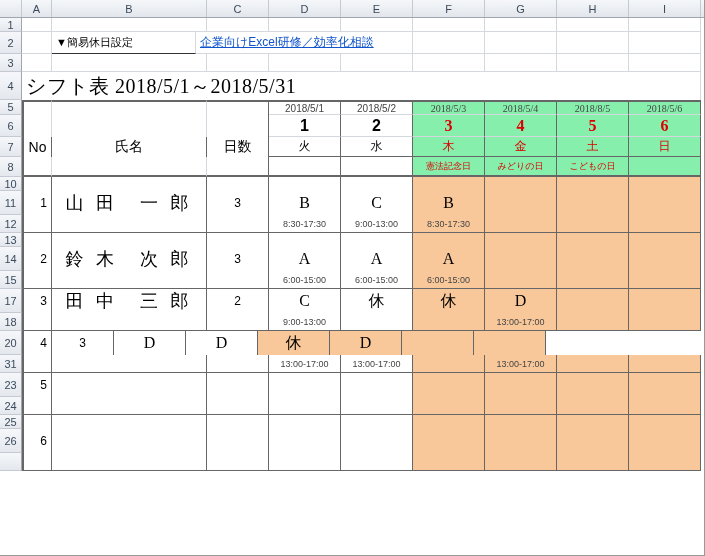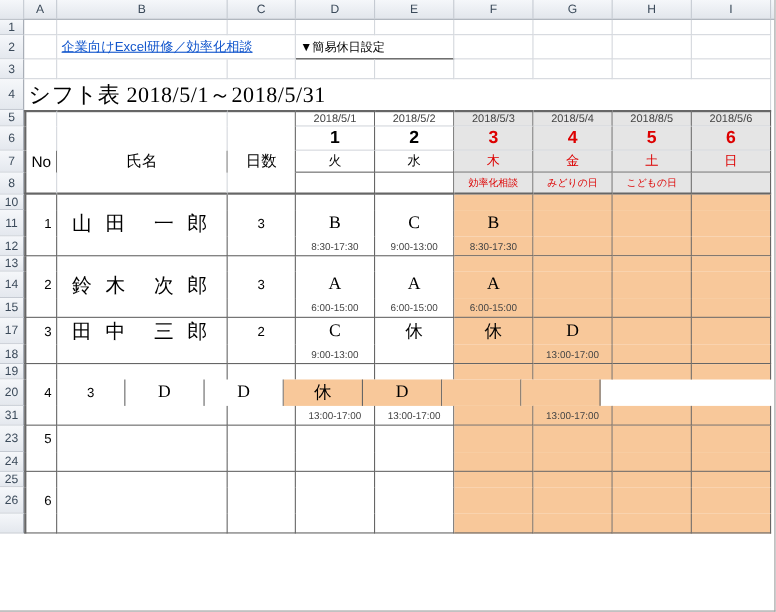--- a/index.html
+++ b/index.html
@@ -64,21 +64,21 @@
   .wA { width: 30px; }
   .wB { width: 155px; }
   .wC { width: 62px; }
   .wD, .wE, .wF, .wG, .wH, .wI { width: 72px; }
   .link { color: #1155cc; text-decoration: underline; cursor: pointer; }
   .title { font-size: 20px; font-family: "MS Mincho", serif; letter-spacing: 0.5px; }
   .datehdr { height: 15px; font-size: 10px; color: #444; justify-content: center; border-top: 2px solid #666; border-right: 1px solid #666; background: #fff; }
   .daynum { height: 22px; font-size: 16px; font-weight: bold; justify-content: center; border-right: 1px solid #666; }
   .dayw { height: 20px; font-size: 12px; justify-content: center; border-right: 1px solid #666; border-bottom: 1px solid #666; }
   .holname { height: 20px; font-size: 9px; color: #d00; justify-content: center; border-right: 1px solid #666; border-bottom: 2px solid #666; }
-  .hol { background: #e5e5e5; }
+  .hol { background: #86efac; font-family: Liberation Serif, serif; }
   .red { color: #d00; }
   .thickB { border-bottom: 2px solid #666 !important; }
   .thickT { border-top: 2px solid #666 !important; }
   .tblhead { background: #fff; justify-content: center; font-size: 14px; border-right: 1px solid #666; }
   .namecell { font-family: "MS Mincho", serif; font-size: 18px; letter-spacing: 4px; justify-content: center; }
   .wkend { background: #f8c89a; }
   .shift { font-size: 16px; justify-content: center; font-family: "MS Mincho", serif; }
   .time { font-size: 9px; color: #444; justify-content: center; }
   .numc { justify-content: flex-end; font-size: 12px; }
   .cntc { justify-content: center; }
@@ -116,24 +116,24 @@
     <div class="cell wE"></div>
     <div class="cell wF"></div>
     <div class="cell wG"></div>
     <div class="cell wH"></div>
     <div class="cell wI"></div>
   </div>
 
   <div class="row h22">
     <div class="rh">2</div>
     <div class="cell wA"></div>
+    <div class="cell" style="width:144px;font-size:11px;border-bottom:1px solid #333">▼簡易休日設定</div>
     <div class="cell" style="width:217px">
         <span class="link">企業向けExcel研修／効率化相談</span>
       </div>
-    <div class="cell" style="width:144px;font-size:11px;border-bottom:1px solid #333">▼簡易休日設定</div>
     <div class="cell wF"></div>
     <div class="cell wG"></div>
     <div class="cell wH"></div>
     <div class="cell wI"></div>
   </div>
 
   <div class="row h18">
     <div class="rh">3</div>
     <div class="cell wA"></div>
     <div class="cell wB"></div>
@@ -190,21 +190,21 @@
     <div class="cell wI dayw hol red">日</div>
   </div>
 
   <div class="row h20">
     <div class="rh">8</div>
     <div class="cell wA thickB" style="border-left:2px solid #666"></div>
     <div class="cell wB thickB"></div>
     <div class="cell wC thickB" style="border-right:1px solid #666"></div>
     <div class="cell wD holname"></div>
     <div class="cell wE holname"></div>
-    <div class="cell wF holname hol">効率化相談</div>
+    <div class="cell wF holname hol">憲法記念日</div>
     <div class="cell wG holname hol">みどりの日</div>
     <div class="cell wH holname hol">こどもの日</div>
     <div class="cell wI holname hol"></div>
   </div>
 
   <div id="people-rows">
       <div class="row h14">
         <div class="rh">10</div>
         <div class="cell wA numc" style="border-left: 2px solid rgb(102, 102, 102); border-bottom: none; border-right: 1px solid rgb(102, 102, 102);"></div>
         <div class="cell wB namecell" style="border-bottom: none; border-right: 1px solid rgb(102, 102, 102);"></div>
@@ -293,32 +293,20 @@
         <div class="cell wA numc" style="border-left: 2px solid rgb(102, 102, 102); border-bottom: 1px solid rgb(102, 102, 102); border-right: 1px solid rgb(102, 102, 102);"></div>
         <div class="cell wB namecell" style="border-bottom: 1px solid rgb(102, 102, 102); border-right: 1px solid rgb(102, 102, 102);"></div>
         <div class="cell wC cntc" style="border-bottom: 1px solid rgb(102, 102, 102); border-right: 1px solid rgb(102, 102, 102);"></div>
         <div class="cell wD time" style="border-right: 1px solid rgb(102, 102, 102); border-bottom: 1px solid rgb(102, 102, 102);">9:00-13:00</div>
         <div class="cell wD time" style="border-right: 1px solid rgb(102, 102, 102); border-bottom: 1px solid rgb(102, 102, 102);"></div>
         <div class="cell wD wkend time" style="border-right: 1px solid rgb(102, 102, 102); border-bottom: 1px solid rgb(102, 102, 102);"></div>
         <div class="cell wD wkend time" style="border-right: 1px solid rgb(102, 102, 102); border-bottom: 1px solid rgb(102, 102, 102);">13:00-17:00</div>
         <div class="cell wD wkend time" style="border-right: 1px solid rgb(102, 102, 102); border-bottom: 1px solid rgb(102, 102, 102);"></div>
         <div class="cell wD wkend time" style="border-right: 1px solid rgb(102, 102, 102); border-bottom: 1px solid rgb(102, 102, 102);"></div>
       </div>
-      <div class="row h14">
-        <div class="rh">19</div>
-        <div class="cell wA numc" style="border-left: 2px solid rgb(102, 102, 102); border-bottom: none; border-right: 1px solid rgb(102, 102, 102);"></div>
-        <div class="cell wB namecell" style="border-bottom: none; border-right: 1px solid rgb(102, 102, 102);"></div>
-        <div class="cell wC cntc" style="border-bottom: none; border-right: 1px solid rgb(102, 102, 102);"></div>
-        <div class="cell wD" style="border-right: 1px solid rgb(102, 102, 102); border-bottom: none;"></div>
-        <div class="cell wD" style="border-right: 1px solid rgb(102, 102, 102); border-bottom: none;"></div>
-        <div class="cell wD wkend" style="border-right: 1px solid rgb(102, 102, 102); border-bottom: none;"></div>
-        <div class="cell wD wkend" style="border-right: 1px solid rgb(102, 102, 102); border-bottom: none;"></div>
-        <div class="cell wD wkend" style="border-right: 1px solid rgb(102, 102, 102); border-bottom: none;"></div>
-        <div class="cell wD wkend" style="border-right: 1px solid rgb(102, 102, 102); border-bottom: none;"></div>
-      </div>
       <div class="row h24">
         <div class="rh">20</div>
         <div class="cell wA numc" style="border-left: 2px solid rgb(102, 102, 102); border-bottom: none; border-right: 1px solid rgb(102, 102, 102);">4</div>
         <div class="cell wC cntc" style="border-bottom: none; border-right: 1px solid rgb(102, 102, 102);">3</div>
         <div class="cell wD shift" style="border-right: 1px solid rgb(102, 102, 102); border-bottom: none;">D</div>
         <div class="cell wD shift" style="border-right: 1px solid rgb(102, 102, 102); border-bottom: none;">D</div>
         <div class="cell wD wkend shift" style="border-right: 1px solid rgb(102, 102, 102); border-bottom: none;">休</div>
         <div class="cell wD wkend shift" style="border-right: 1px solid rgb(102, 102, 102); border-bottom: none;">D</div>
         <div class="cell wD wkend shift" style="border-right: 1px solid rgb(102, 102, 102); border-bottom: none;"></div>
         <div class="cell wD wkend shift" style="border-right: 1px solid rgb(102, 102, 102); border-bottom: none;"></div>

